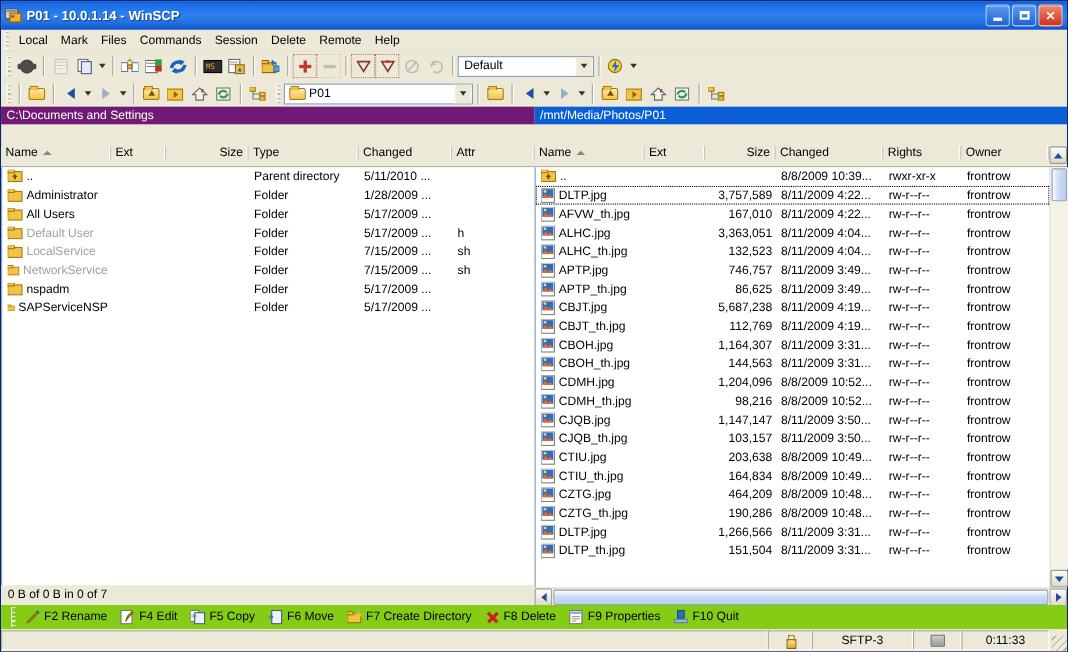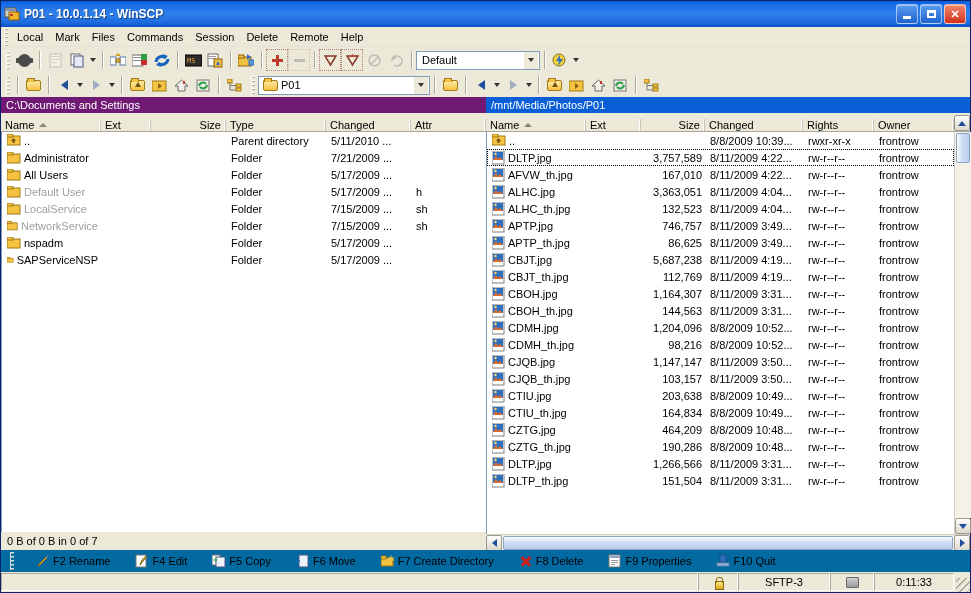--- a/index.html
+++ b/index.html
@@ -141,22 +141,23 @@
   .pane-right { flex: 1; }
   .pathbar {
     height: 16px; background: #0a5fd6; color: #fff;
     display: flex; align-items: center; padding-left: 5px;
     font-size: 11px; white-space: nowrap;
     flex: 0 0 16px;
   }
   .pathbar.inactive { background: #701a75; }
   .hdr {
     height: 19px; background: #ece9d8;
-    display: flex; align-items: flex-end; flex: 0 0 19px;
+    display: flex; align-items: flex-start; flex: 0 0 19px;
     border-bottom: 1px solid #aca899;
+    margin-top: 20px;
   }
   .hcell {
     display: flex; align-items: center; font-size: 11px;
     border-right: 1px solid #c8c4b8;
     box-shadow: inset -1px 0 0 #fff;
     padding: 0 4px; white-space: nowrap; overflow: hidden;
     position: relative;
   }
   .hcell.num { justify-content: flex-end; }
   .sort-asc {
@@ -211,22 +212,22 @@
   .arr-l { border-top:4px solid transparent;border-bottom:4px solid transparent;border-right:5px solid #1f4e9c; }
   .arr-r { border-top:4px solid transparent;border-bottom:4px solid transparent;border-left:5px solid #1f4e9c; }
 
   
   .selrow {
     height: 18px; background: #ece9d8; display: flex; align-items: center;
     flex: 0 0 18px; font-size: 11px;
   }
   .selcell { padding-left: 6px; }
   .fkeys {
-    height: 22px; background: #0369a1; display: flex; align-items: center;
-    flex: 0 0 22px; padding-left: 6px; gap: 17px;
+    height: 22px; background: #84cc16; display: flex; align-items: center;
+    flex: 0 0 22px; padding-left: 6px; gap: 4px;
   }
   .fkey { display: flex; align-items: center; gap: 3px; padding: 0 6px 0 2px; font-size: 11px; white-space: nowrap; }
   .statusbar {
     height: 20px; background: #ece9d8; display: flex; align-items: stretch;
     flex: 0 0 20px; font-size: 11px;
   }
   .st-pane {
     border: 1px solid #aca899; border-right-color:#fff; border-bottom-color:#fff;
     display: flex; align-items: center; justify-content: center;
     margin: 1px 0; padding: 0 6px;
@@ -582,21 +583,21 @@
               <div class="cell name-cell" style="width:100px">
                 <svg width="14" height="12" viewBox="0 0 14 12">
                   <rect x="0" y="2" width="13" height="9" fill="#f5c242" stroke="#a07a12"></rect>
                   <rect x="0" y="0" width="6" height="3" fill="#f5c242" stroke="#a07a12"></rect>
                 </svg>
                 <span>Administrator</span>
               </div>
               <div class="cell" style="width:50px"></div>
               <div class="cell num" style="width:75px"></div>
               <div class="cell" style="width:100px">Folder</div>
-              <div class="cell" style="width:85px">7/21/2009 ...</div>
+              <div class="cell" style="width:85px">1/28/2009 ...</div>
               <div class="cell" style="width:60px"></div>
             </div>
             <div class="row">
               <div class="cell name-cell" style="width:100px">
                 <svg width="14" height="12" viewBox="0 0 14 12">
                   <rect x="0" y="2" width="13" height="9" fill="#f5c242" stroke="#a07a12"></rect>
                   <rect x="0" y="0" width="6" height="3" fill="#f5c242" stroke="#a07a12"></rect>
                 </svg>
                 <span>All Users</span>
               </div>

